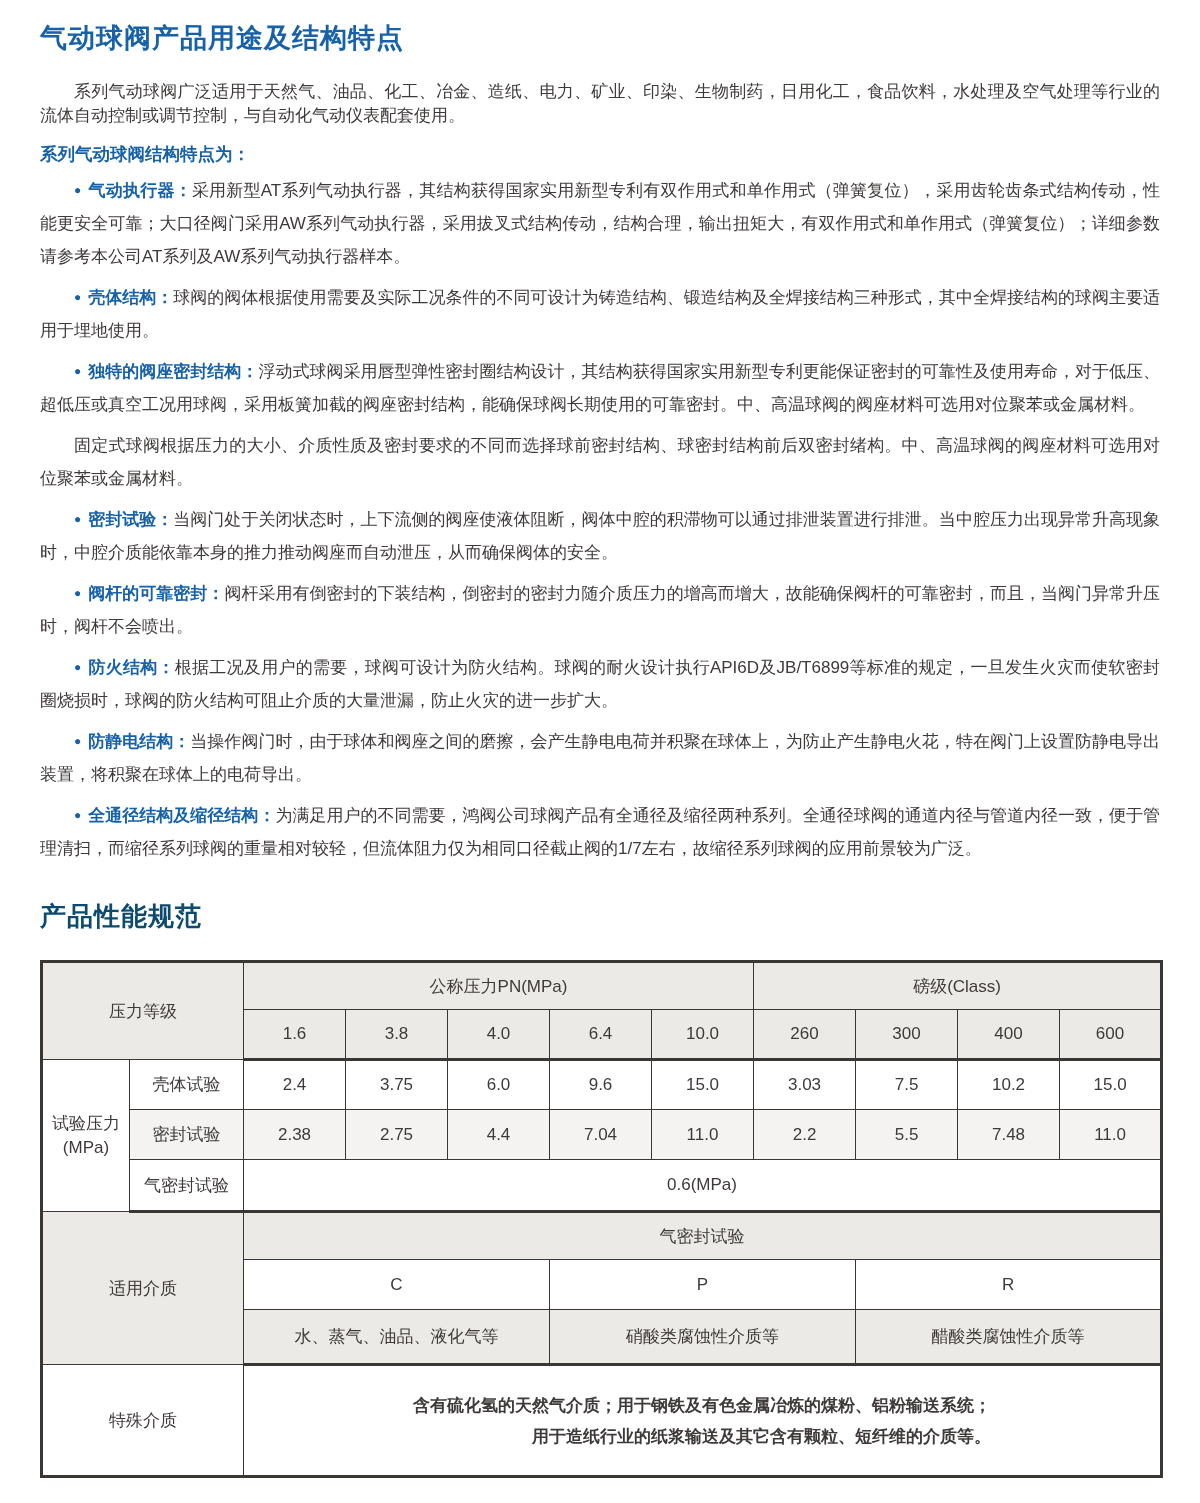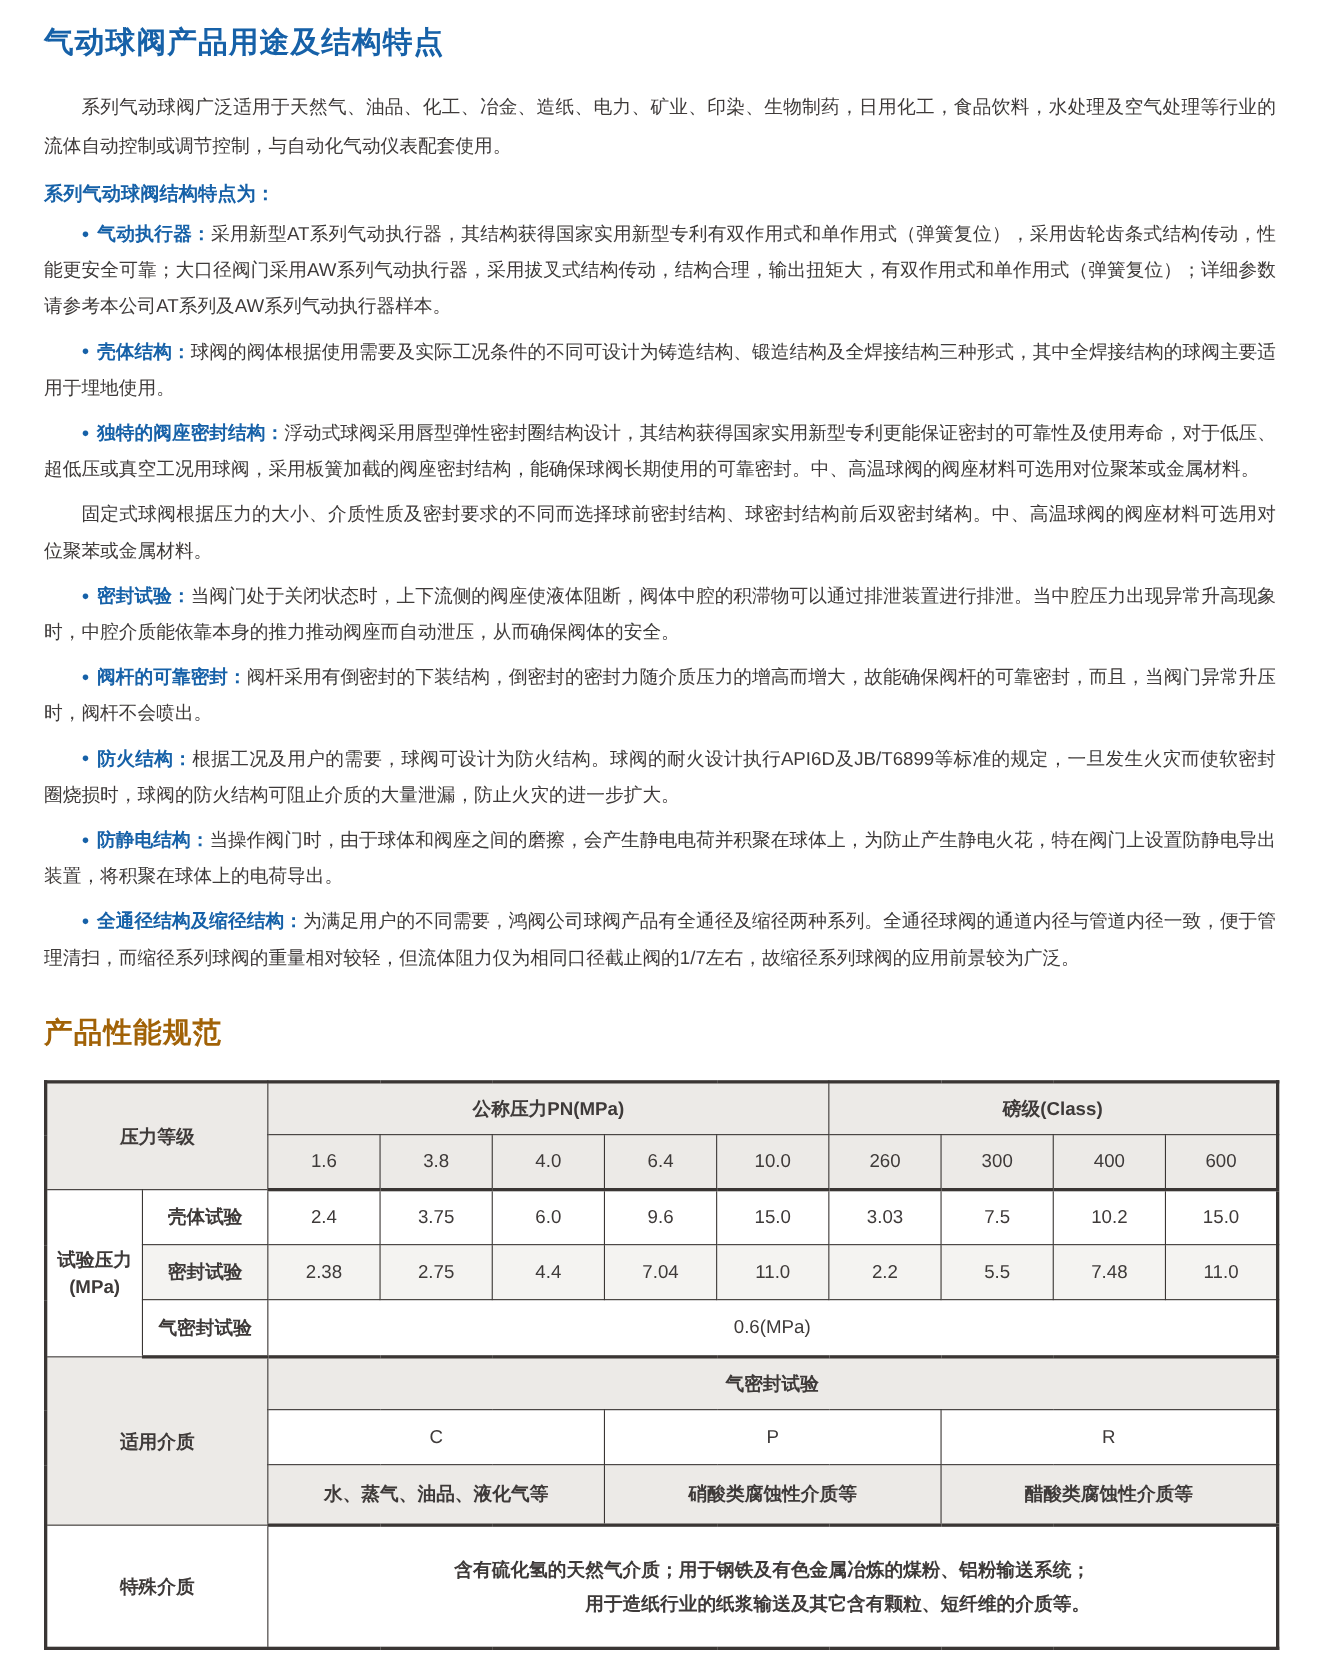--- a/index.html
+++ b/index.html
@@ -9,51 +9,51 @@
     background: #ffffff; color: #3e3a39;
     font-family: "Liberation Sans", "DejaVu Sans", sans-serif;
   }
   .page { padding: 16px 40px 0 40px; }
 
   .page-title {
     color: #1661a8; font-size: 27px; font-weight: bold;
     margin: 4px 0 24px 0; letter-spacing: 1px;
   }
   .intro {
-    font-size: 17px; line-height: 35px; text-align: justify;
+    font-size: 17px; line-height: 24px; text-align: justify;
     text-indent: 2em; margin: 0 0 12px 0;
   }
   .features-heading {
     color: #1661a8; font-size: 17.5px; font-weight: bold;
     margin: 14px 0 6px 0;
   }
   .feature, .plain-para {
     font-size: 17px; line-height: 33px; text-align: justify;
     text-indent: 2em; margin: 8px 0;
   }
   .dot { color: #1661a8; font-size: 12px; margin-right: 7px; vertical-align: 2px; }
   .feature-label { color: #1661a8; font-weight: bold; }
 
   .section-title {
-    color: #a16207; font-size: 26px; font-weight: bold;
+    color: #0c4a6e; font-size: 26px; font-weight: bold;
     margin: 34px 0 0 0; letter-spacing: 1px;
   }
 
   table.spec {
     border-collapse: collapse; table-layout: fixed;
     width: 1120px; margin: 26px 0 0 0;
     border: 3px solid #3a3634;
   }
   table.spec td {
     border: 1.5px solid #3a3634; text-align: center; vertical-align: middle;
     font-size: 17px; padding: 0 4px; color: #3e3a39;
   }
   td.hdr  { background: #eceae7; }
   td.alt  { background: #f4f3f1; }
-  td.bold, .cn-bold { font-weight: bold; }
+  td.bold, .cn-bold { font-weight: normal; }
   td.prewrap { white-space: pre-line; line-height: 24px; }
   tr.thick-bottom td { border-bottom-width: 3px; }
   .special-text { display: inline-block; text-align: right; font-weight: bold; line-height: 31px; font-size: 17px; }
 </style>
 </head>
 <body>
 
 <div class="page">
 
   <h1 class="page-title">气动球阀产品用途及结构特点</h1>

